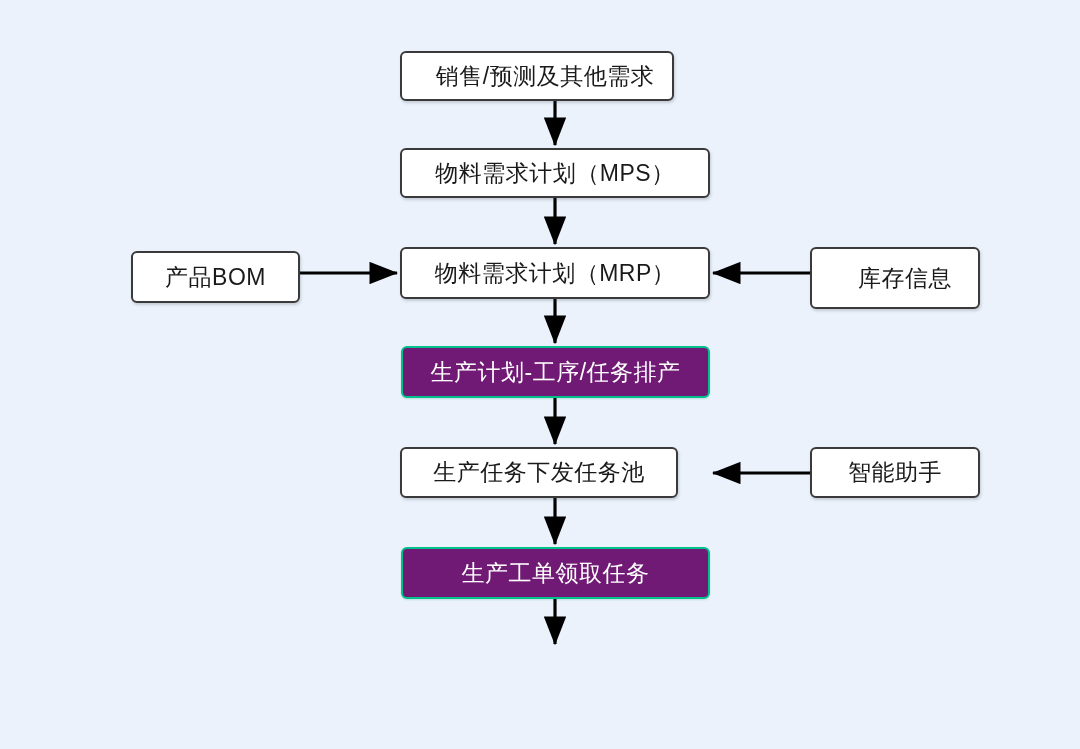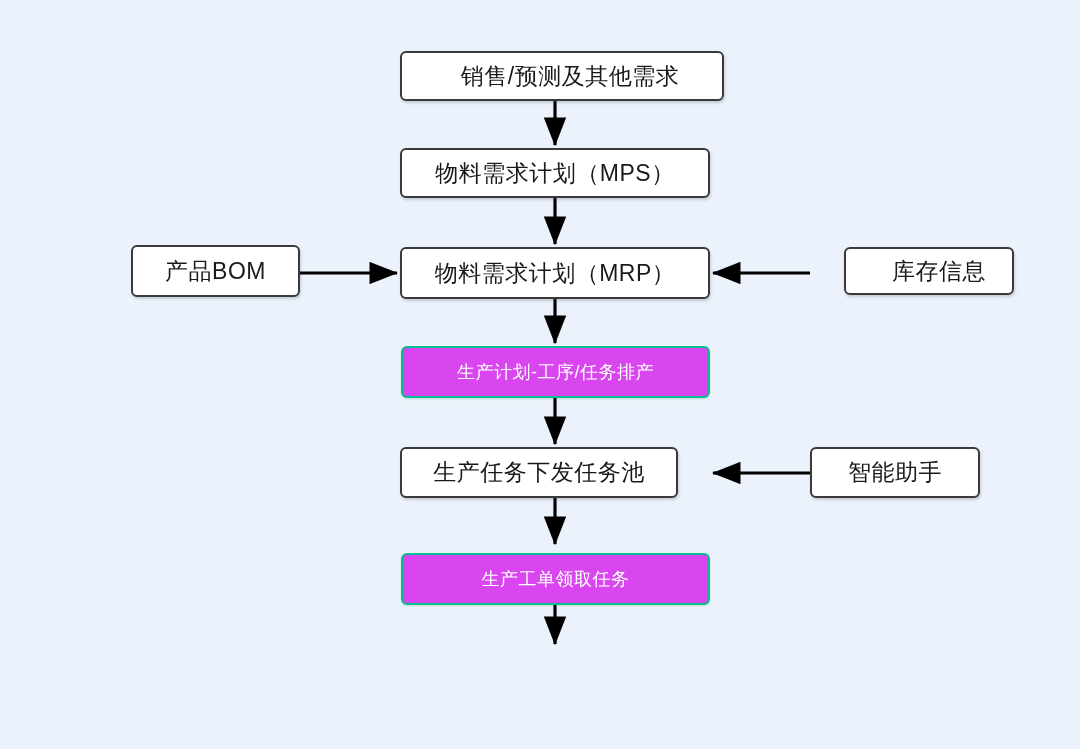--- a/index.html
+++ b/index.html
@@ -44,24 +44,24 @@
   .node.plain {
     background: #ffffff;
     border: 2px solid #3a3a3a;
     color: #1a1a1a;
     box-shadow: 1px 2px 3px rgba(60, 70, 90, 0.22);
     font-size: 23px;
     font-weight: 400;
   }
 
   .node.accent {
-    background: #d946ef;
+    background: #701a75;
     border: 2px solid #00c08b;
     color: #ffffff;
-    font-size: 18px;
+    font-size: 23px;
     font-weight: 400;
     box-shadow: 0 1px 2px rgba(0, 120, 90, 0.18);
   }
 
   .node-label {
     display: block;
     line-height: 1;
   }
 </style>
 </head>
@@ -88,50 +88,50 @@
 
     <line x1="555" y1="398" x2="555" y2="444" stroke="#000000" stroke-width="3.2" marker-end="url(#arrowhead)"></line>
 
     <line x1="810" y1="473" x2="713" y2="473" stroke="#000000" stroke-width="3.2" marker-end="url(#arrowhead)"></line>
 
     <line x1="555" y1="498" x2="555" y2="544" stroke="#000000" stroke-width="3.2" marker-end="url(#arrowhead)"></line>
 
     <line x1="555" y1="599" x2="555" y2="644" stroke="#000000" stroke-width="3.2" marker-end="url(#arrowhead)"></line>
   </svg>
 
-  <div class="node plain" style="left:400px; top:51px; width:324px; height:50px;padding-left:16px;">
+  <div class="node plain" style="left:400px; top:51px; width:274px; height:50px;padding-left:16px;">
     <span class="node-label">销售/预测及其他需求</span>
   </div>
 
   <div class="node plain" style="left:400px; top:148px; width:310px; height:50px;">
     <span class="node-label">物料需求计划（MPS）</span>
   </div>
 
-  <div class="node plain" style="left:131px; top:245px; width:169px; height:52px;">
+  <div class="node plain" style="left:131px; top:251px; width:169px; height:52px;">
     <span class="node-label">产品BOM</span>
   </div>
 
   <div class="node plain" style="left:400px; top:247px; width:310px; height:52px;">
     <span class="node-label">物料需求计划（MRP）</span>
   </div>
 
-  <div class="node plain" style="left:844px; top:247px; width:170px; height:48px;padding-left:20px;">
+  <div class="node plain" style="left:810px; top:247px; width:170px; height:62px;padding-left:20px;">
     <span class="node-label">库存信息</span>
   </div>
 
   <div class="node accent" style="left:401px; top:346px; width:309px; height:52px;">
     <span class="node-label">生产计划-工序/任务排产</span>
   </div>
 
   <div class="node plain" style="left:400px; top:447px; width:278px; height:51px;">
     <span class="node-label">生产任务下发任务池</span>
   </div>
 
   <div class="node plain" style="left:810px; top:447px; width:170px; height:51px;">
     <span class="node-label">智能助手</span>
   </div>
 
-  <div class="node accent" style="left:401px; top:547px; width:309px; height:52px;margin-top:6px;">
+  <div class="node accent" style="left:401px; top:547px; width:309px; height:52px;">
     <span class="node-label">生产工单领取任务</span>
   </div>
 
 
 </div>
 
 </body></html>

